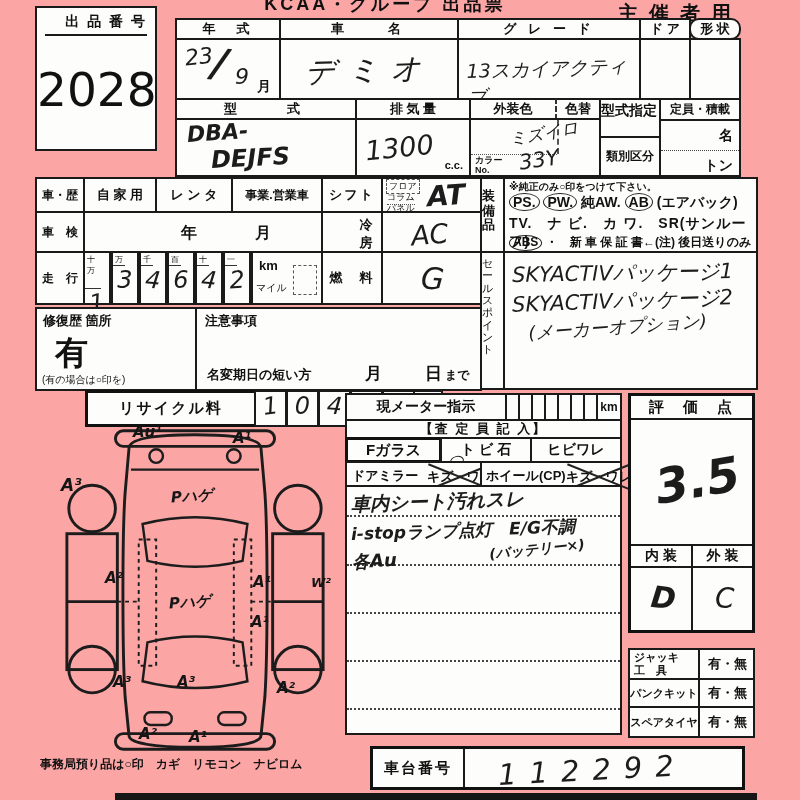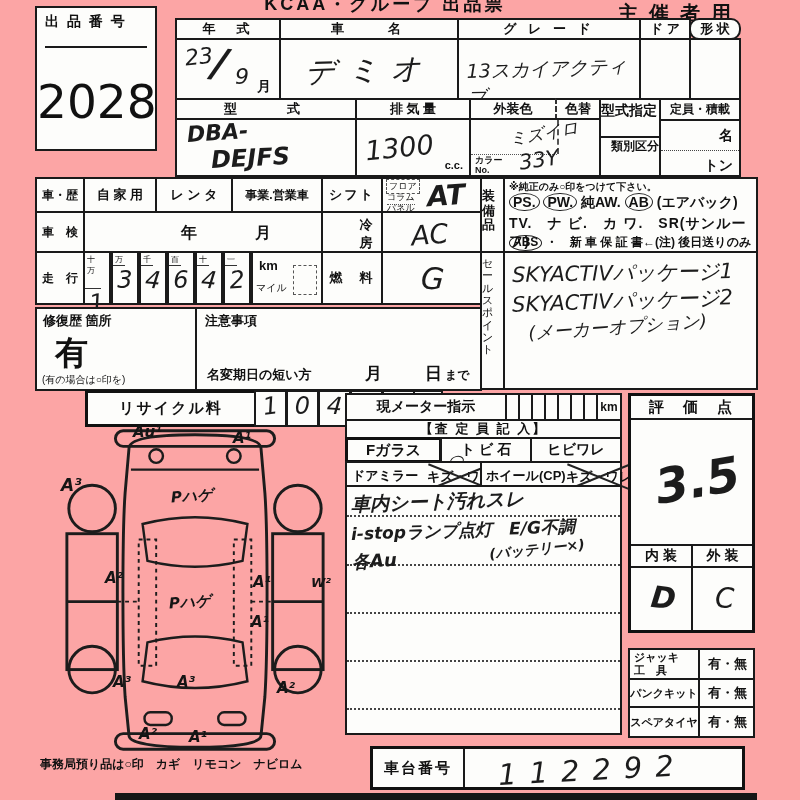--- a/index.html
+++ b/index.html
@@ -26,21 +26,21 @@
 <body>
 
 <div id="sheet">
 
   <div class="abs" style="left:225px;top:0;width:320px;height:13px;overflow:hidden;">
     <div style="margin-top:-8px;font-weight:bold;font-size:18px;letter-spacing:3px;text-align:center;">KCAA・グループ 出品票</div>
   </div>
   <div class="abs" style="left:618px;top:0;width:185px;font-weight:bold;font-size:20px;letter-spacing:11px;">主催者用</div>
 
   <div class="cell" style="left:35px;top:6px;width:122px;height:145px;">
-    <div style="margin:5px 8px 0;border-bottom:2px solid #1a1a1a;padding-bottom:15px;font-weight:bold;font-size:14px;text-align:left;letter-spacing:2px;">出 品 番 号</div>
+    <div style="margin:5px 8px 0;border-bottom:2px solid #1a1a1a;padding-bottom:3px;font-weight:bold;font-size:14px;text-align:right;letter-spacing:2px;">出 品 番 号</div>
     <div style="margin-top:26px;text-align:center;font-size:47px;font-family:'DejaVu Sans',sans-serif;">2028</div>
   </div>
 
   <div class="cell hdr" style="left:175px;top:18px;width:106px;height:22px;font-size:13px;letter-spacing:4px;">年　式</div>
   <div class="cell hdr" style="left:279px;top:18px;width:180px;height:22px;font-size:13px;letter-spacing:6px;">車　　名</div>
   <div class="cell hdr" style="left:457px;top:18px;width:184px;height:22px;font-size:13px;letter-spacing:4px;">グ レ ー ド</div>
   <div class="cell hdr" style="left:639px;top:18px;width:52px;height:22px;font-size:13px;">ド ア</div>
   <div class="cell hdr" style="left:689px;top:18px;width:52px;height:22px;font-size:13px;border-radius:10px;">形 状</div>
 
   <div class="cell" style="left:175px;top:38px;width:106px;height:62px;">
@@ -60,21 +60,21 @@
 
   <div class="cell hdr" style="left:175px;top:98px;width:182px;height:22px;font-size:13px;letter-spacing:8px;">型　　式</div>
   <div class="cell hdr" style="left:355px;top:98px;width:116px;height:22px;font-size:13px;">排 気 量</div>
   <div class="cell hdr" style="left:469px;top:98px;width:88px;height:22px;font-size:13px;">外装色</div>
   <div class="cell hdr" style="left:555px;top:98px;width:46px;height:22px;font-size:13px;border-left:2px dashed #333;">色替</div>
 
   <div class="cell" style="left:599px;top:98px;width:62px;height:40px;">
     <div class="lbl" style="font-size:14px;margin-top:2px;">型式指定</div>
   </div>
   <div class="cell" style="left:599px;top:136px;width:62px;height:41px;">
-    <div class="lbl" style="font-size:12px;text-align:right;margin-top:0;">類別区分</div>
+    <div class="lbl" style="font-size:12px;text-align:center;margin-top:10px;">類別区分</div>
   </div>
   <div class="cell" style="left:659px;top:98px;width:82px;height:79px;">
     <div class="lbl" style="font-size:12px;text-align:center;margin-top:1px;border-bottom:2px solid #1a1a1a;padding-bottom:1px;">定員・積載</div>
     <div class="lbl" style="font-size:14px;text-align:right;padding:6px 6px 0 0;">名</div>
     <div style="border-top:1.5px dotted #444;margin-top:5px;"></div>
     <div class="lbl" style="font-size:14px;text-align:right;padding:6px 6px 0 0;">トン</div>
   </div>
 
   <div class="cell" style="left:175px;top:118px;width:182px;height:59px;">
     <span class="hw abs" style="left:10px;top:0px;font-size:22px;font-weight:bold;transform:rotate(-4deg);">DBA-</span>

